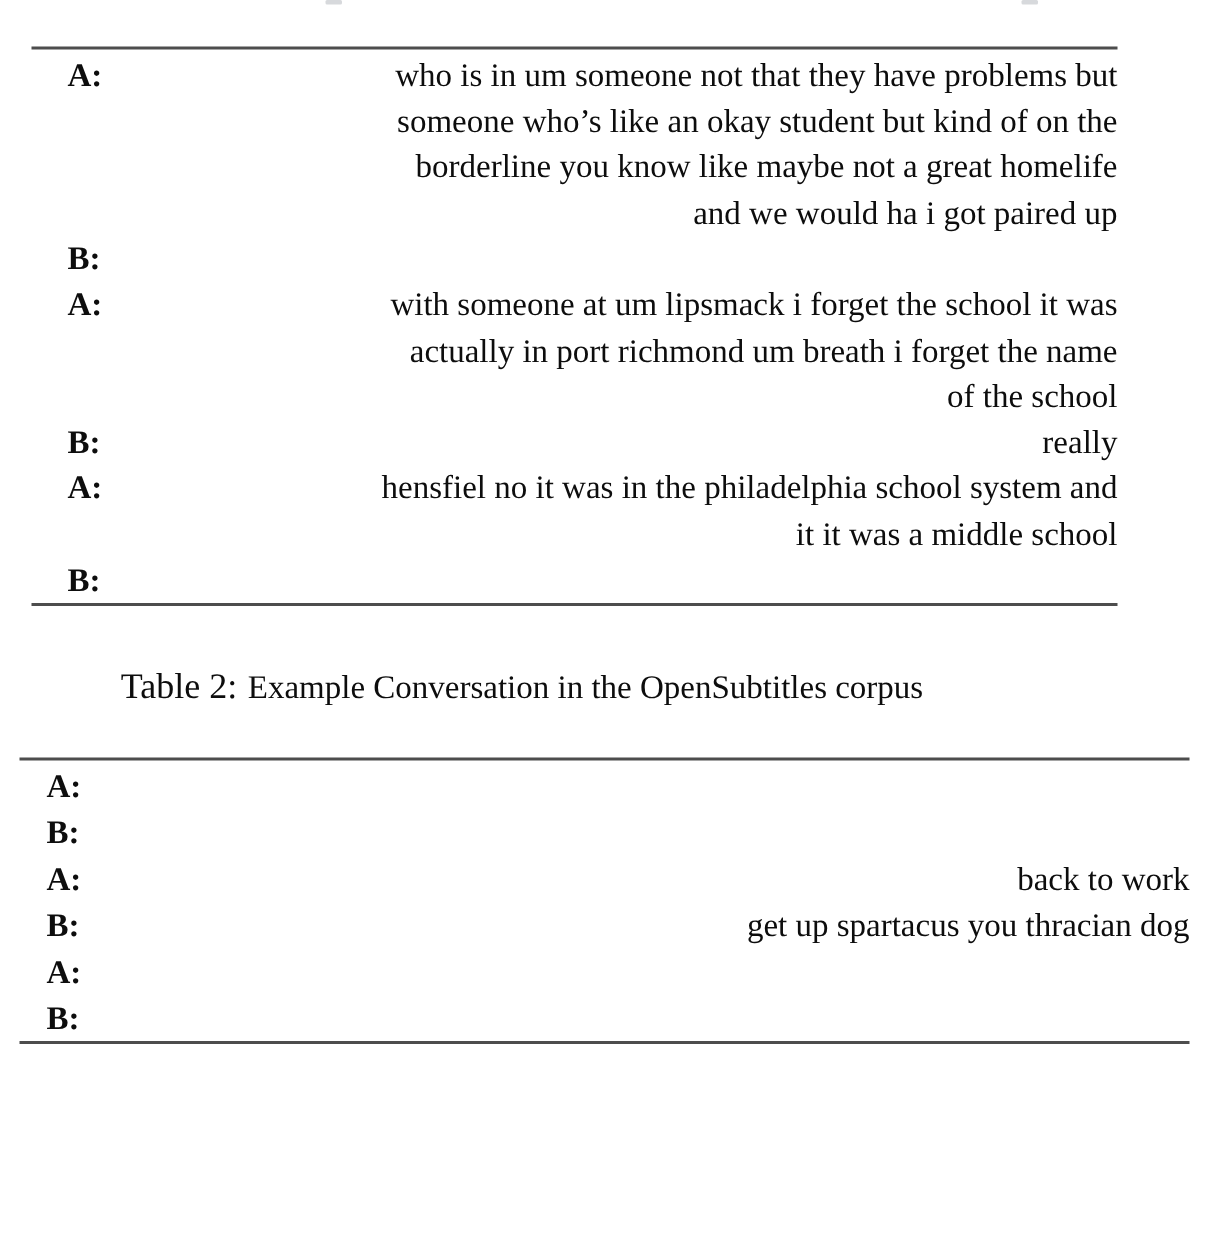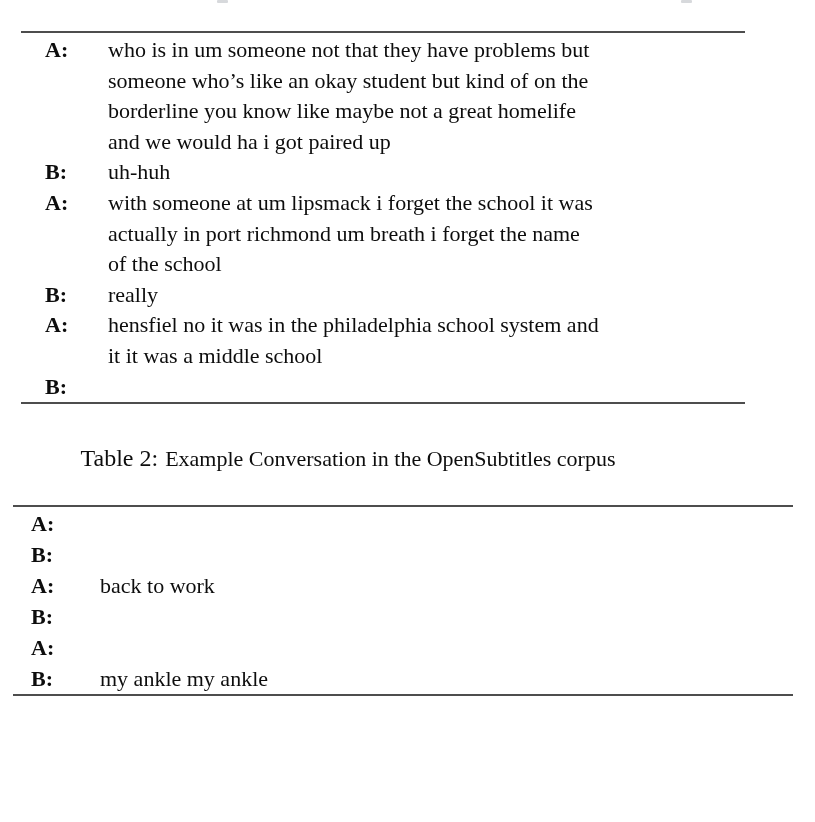--- a/index.html
+++ b/index.html
@@ -45,20 +45,21 @@
   .speaker {
     flex: 0 0 87px;
     box-sizing: border-box;
     font-weight: bold;
   }
   #table1 .speaker { padding-left: 24px; }
   #table2 .speaker { padding-left: 18px; }
   .utterance {
     flex: 1 1 auto;
     white-space: pre-line;
+    text-align: right;
   }
   #caption {
     position: absolute;
     left: 0;
     top: 443px;
     width: 696px;
     text-align: center;
     line-height: 30px;
     white-space: nowrap;
   }
@@ -86,21 +87,20 @@
   <div id="table1" class="conv-table">
     <div class="turn">
       <div class="speaker">A:</div>
       <div class="utterance">who is in um someone not that they have problems but
 someone who’s like an okay student but kind of on the
 borderline you know like maybe not a great homelife
 and we would ha i got paired up</div>
     </div>
     <div class="turn">
       <div class="speaker">B:</div>
-      <div class="utterance">uh-huh</div>
     </div>
     <div class="turn">
       <div class="speaker">A:</div>
       <div class="utterance">with someone at um lipsmack i forget the school it was
 actually in port richmond um breath i forget the name
 of the school</div>
     </div>
     <div class="turn">
       <div class="speaker">B:</div>
       <div class="utterance">really</div>
@@ -125,23 +125,23 @@
     </div>
     <div class="turn">
       <div class="speaker">B:</div>
     </div>
     <div class="turn">
       <div class="speaker">A:</div>
       <div class="utterance">back to work</div>
     </div>
     <div class="turn">
       <div class="speaker">B:</div>
+      <div class="utterance">get up spartacus you thracian dog</div>
     </div>
     <div class="turn">
       <div class="speaker">A:</div>
     </div>
     <div class="turn">
       <div class="speaker">B:</div>
-      <div class="utterance">my ankle my ankle</div>
     </div>
   </div>
 
 </div>
 
 </body></html>

